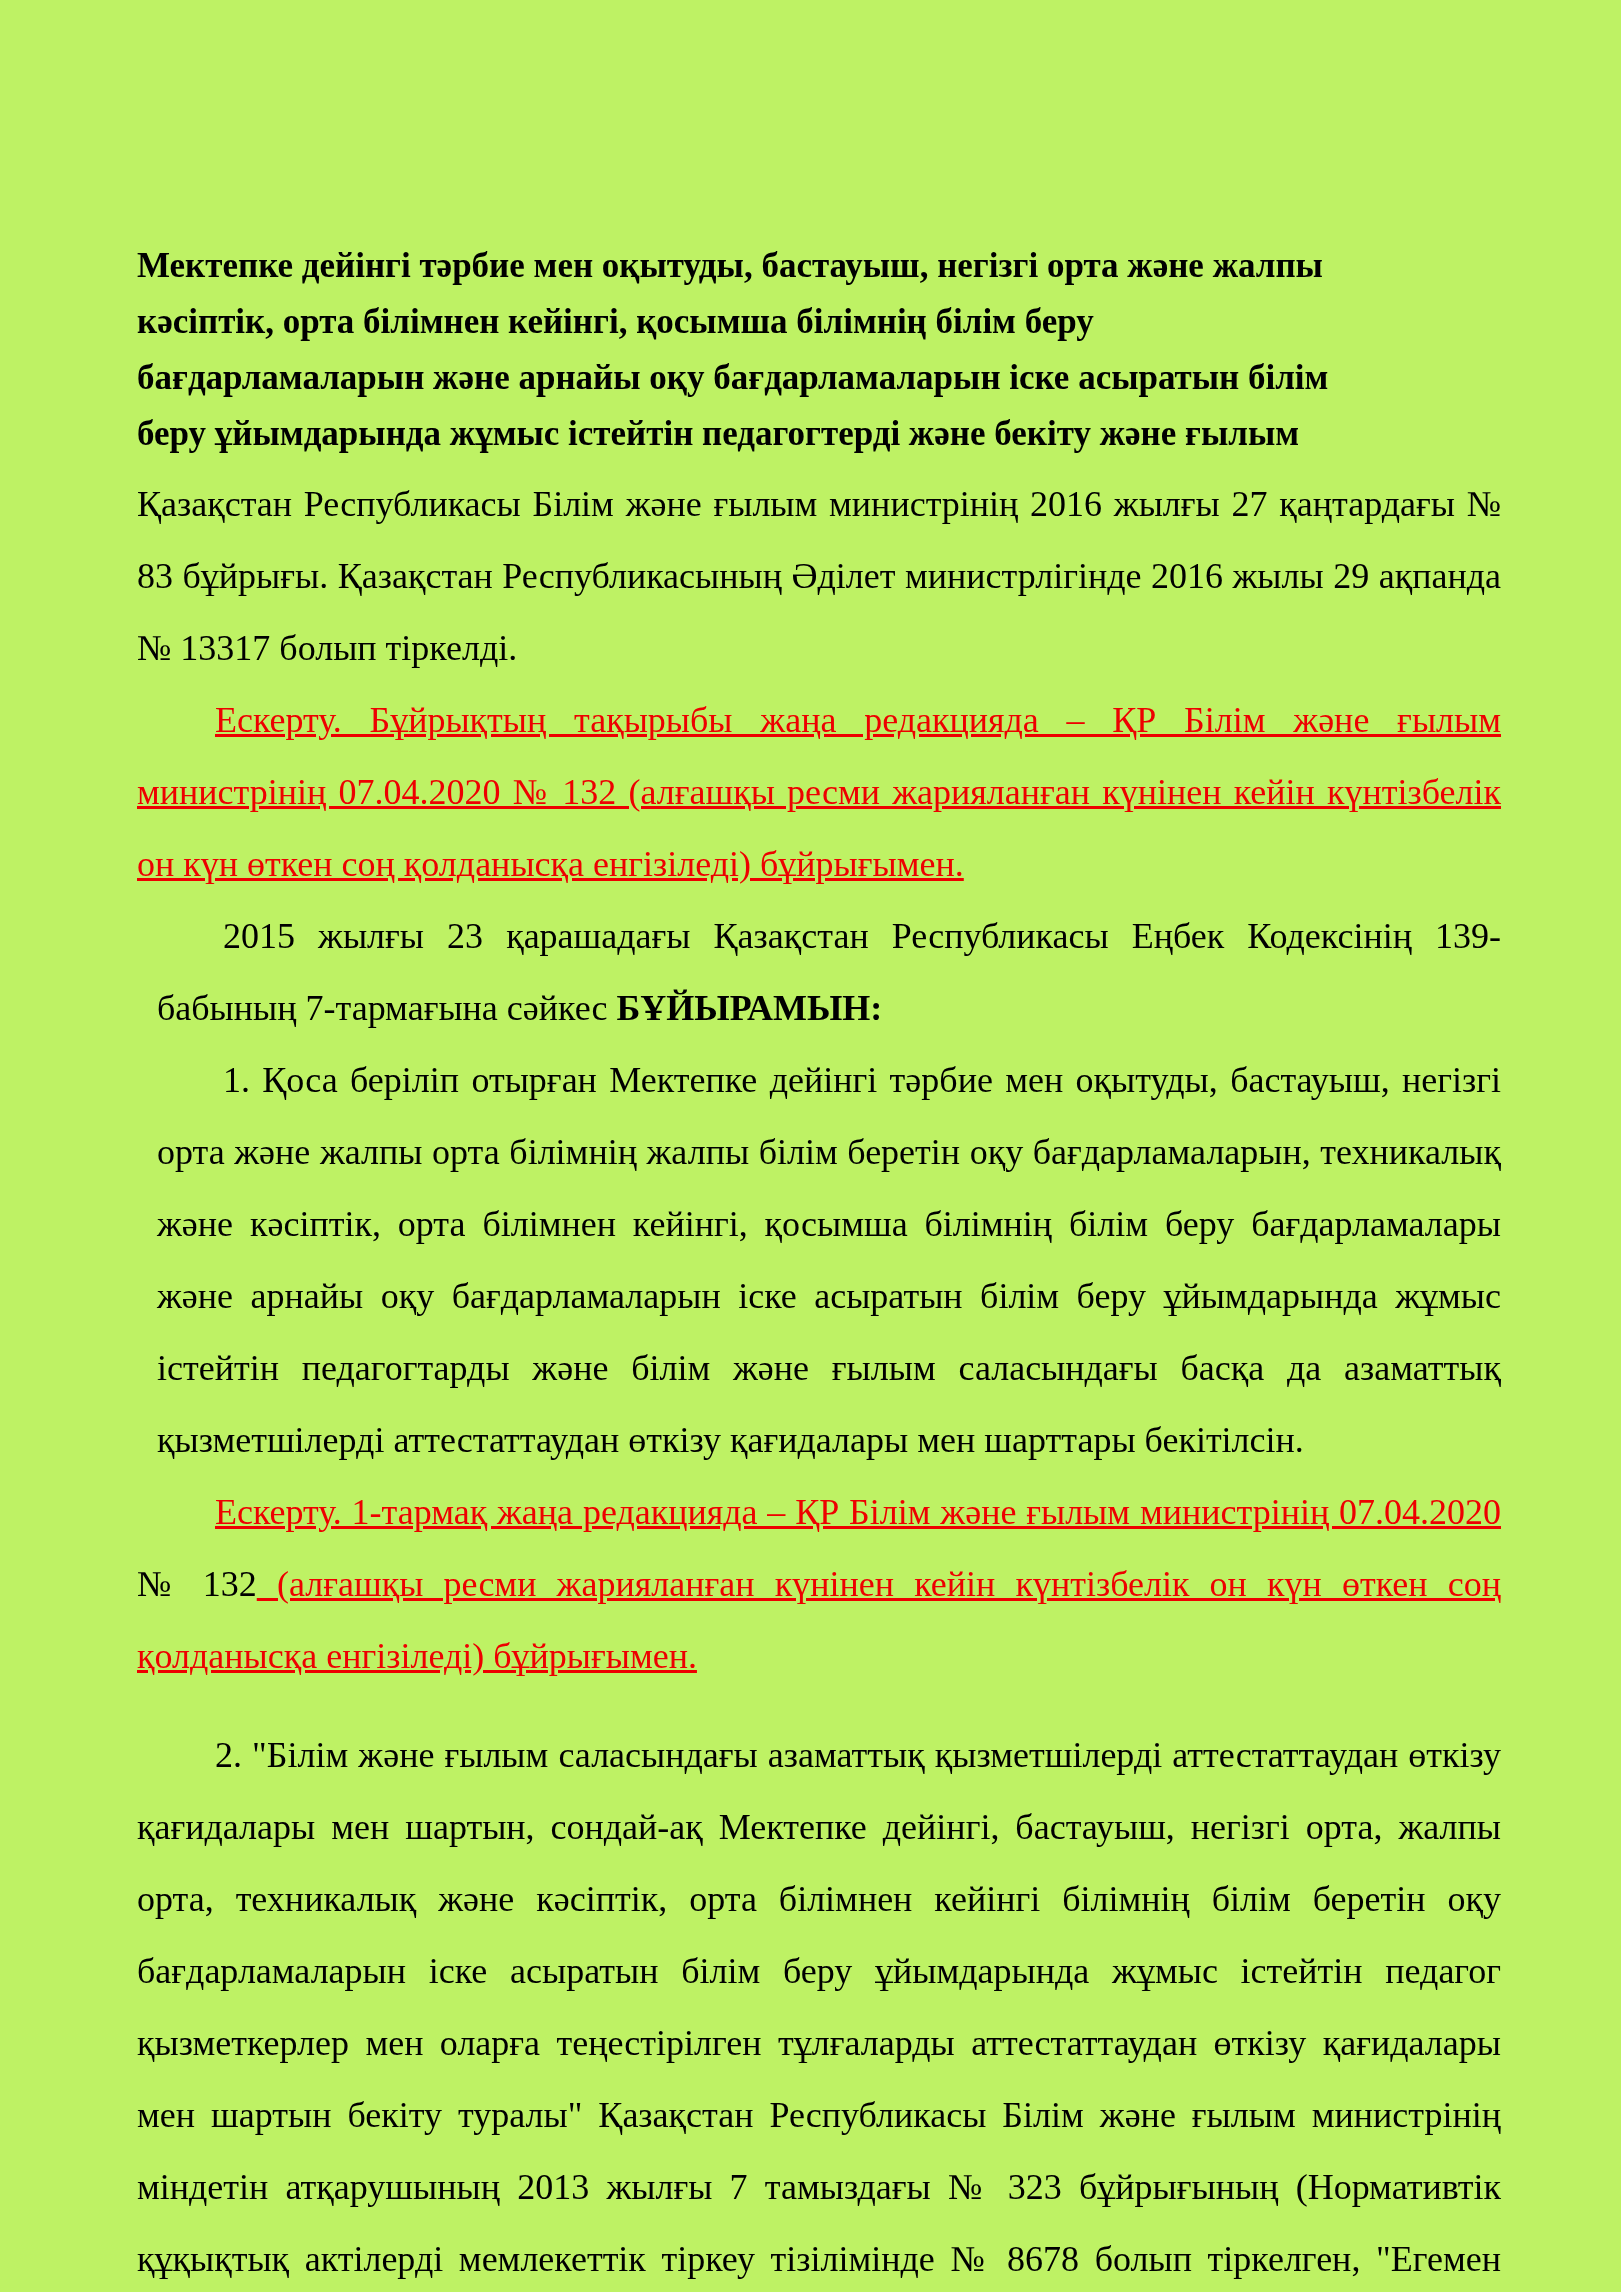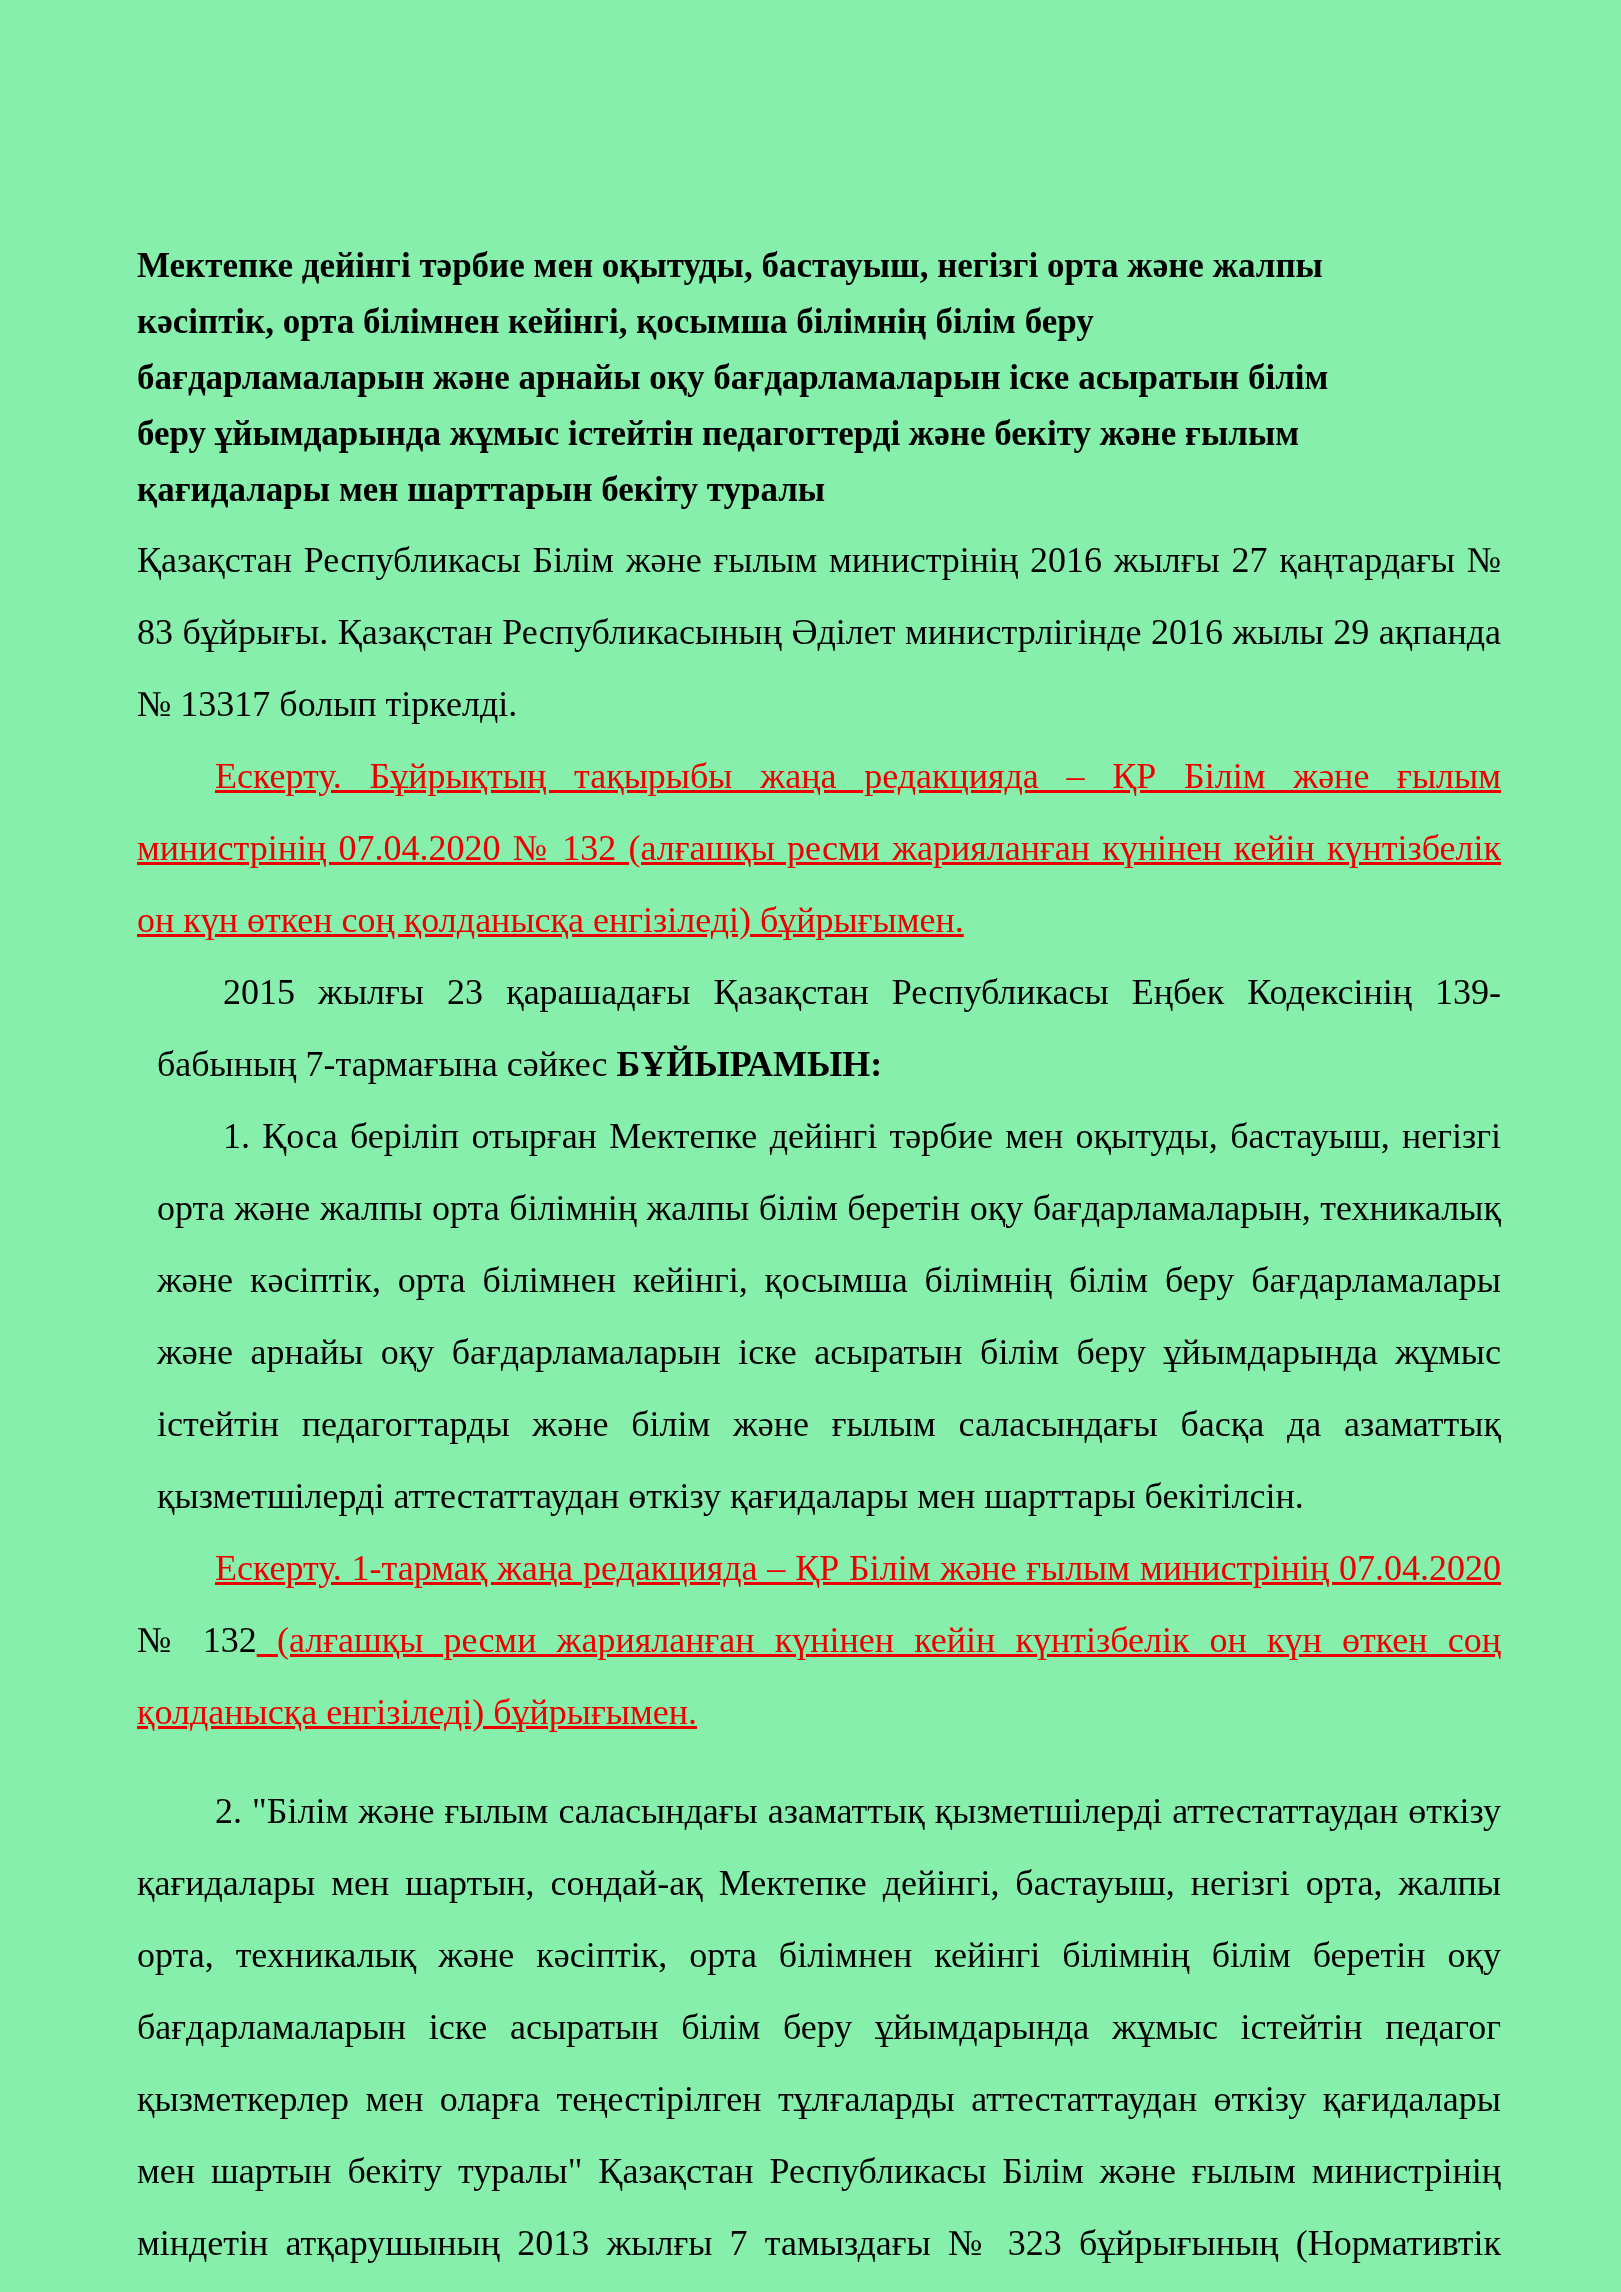--- a/index.html
+++ b/index.html
@@ -12,21 +12,21 @@
     height: 2293px;
     overflow: hidden;
     font-family: "Liberation Serif", "DejaVu Serif", serif;
     color: #000000;
   }
   .page {
     box-sizing: border-box;
     width: 1621px;
     height: 2293px;
     padding: 238px 120px 0 137px;
-    background: #86efac;
+    background: #bef264;
   }
   .doc-title {
     font-weight: bold;
     font-size: 35px;
     line-height: 56px;
     color: #000000;
     margin: 0 0 5.9px 0;
   }
   .doc-title .title-line {
     white-space: nowrap;
@@ -62,21 +62,20 @@
 </head>
 <body>
 
 <div class="page">
 
   <div class="doc-title">
     <div class="title-line">Мектепке дейінгі тәрбие мен оқытуды, бастауыш, негізгі орта және жалпы</div>
     <div class="title-line">кәсіптік, орта білімнен кейінгі, қосымша білімнің білім беру</div>
     <div class="title-line">бағдарламаларын және арнайы оқу бағдарламаларын іске асыратын білім</div>
     <div class="title-line">беру ұйымдарында жұмыс істейтін педагогтерді және бекіту және ғылым</div>
-    <div class="title-line">қағидалары мен шарттарын бекіту туралы</div>
   </div>
 
   <p class="para">Қазақстан Республикасы Білім және ғылым министрінің 2016 жылғы 27 қаңтардағы № 83 бұйрығы. Қазақстан Республикасының Әділет министрлігінде 2016 жылы 29 ақпанда № 13317 болып тіркелді.</p>
 
   <p class="para red indent-lg">Ескерту. Бұйрықтың тақырыбы жаңа редакцияда – ҚР Білім және ғылым министрінің 07.04.2020 № 132 (алғашқы ресми жарияланған күнінен кейін күнтізбелік он күн өткен соң қолданысқа енгізіледі) бұйрығымен.</p>
 
   <p class="para indent"><span>2015 жылғы 23 қарашадағы Қазақстан Республикасы Еңбек Кодексінің 139-бабының 7-тармағына сәйкес </span><span class="bold">БҰЙЫРАМЫН:</span></p>
 
   <p class="para indent">1. Қоса беріліп отырған Мектепке дейінгі тәрбие мен оқытуды, бастауыш, негізгі орта және жалпы орта білімнің жалпы білім беретін оқу бағдарламаларын, техникалық және кәсіптік, орта білімнен кейінгі, қосымша білімнің білім беру бағдарламалары және арнайы оқу бағдарламаларын іске асыратын білім беру ұйымдарында жұмыс істейтін педагогтарды және білім және ғылым саласындағы басқа да азаматтық қызметшілерді аттестаттаудан өткізу қағидалары мен шарттары бекітілсін.</p>
 

